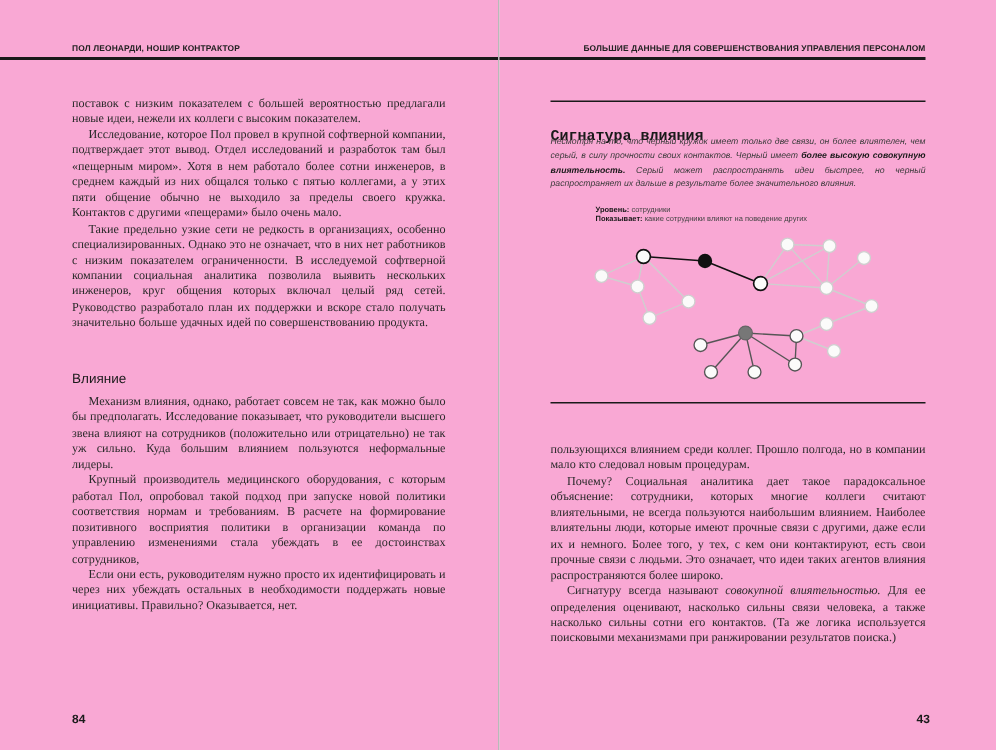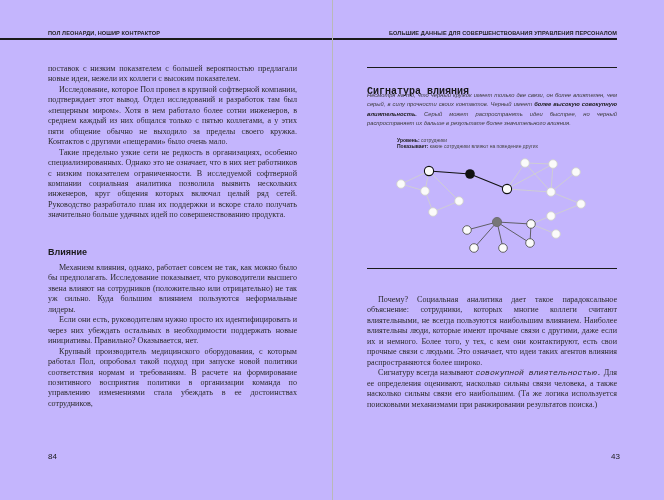--- a/index.html
+++ b/index.html
@@ -4,21 +4,21 @@
 <style>
   html, body { margin: 0; padding: 0; }
   body {
     width: 664px; height: 500px; overflow: hidden;
     background: #f3f3f1;
     font-family: "Liberation Serif", "DejaVu Serif", serif;
     color: #222;
     position: relative;
   }
   .page {
-    position: absolute; top: 0; height: 500px; background: #c4b5fd;
+    position: absolute; top: 0; height: 500px; background: #f9a8d4;
   }
   .page.left { left: 0; width: 332px; }
   .page.right { left: 333px; width: 331px; }
   .gutter {
     position: absolute; left: 332px; top: 0; width: 1px; height: 500px; background: #b9b9b9;
   }
   .running-head {
     position: absolute; top: 30px;
     font-family: "Liberation Sans", "DejaVu Sans", sans-serif;
     font-size: 5.6px; font-weight: bold; letter-spacing: 0.1px; color: #222;
@@ -35,26 +35,26 @@
     position: absolute; font-size: 8.1px; line-height: 10.45px; text-align: justify;
     color: #2a2a2a;
   }
   .left .text-block { left: 48px; width: 249px; }
   .right .text-block { left: 34px; width: 250px; }
   .text-block p { margin: 0; text-indent: 0; }
   .text-block p.ind { text-indent: 11px; }
   .section-heading {
     position: absolute; left: 48px; top: 247px;
     font-family: "Liberation Sans", "DejaVu Sans", sans-serif;
-    font-size: 9px; font-weight: bold; color: #1a1a1a;
+    font-size: 9px; font-weight: normal; color: #1a1a1a;
   }
   .folio {
-    position: absolute; top: 452px;
+    position: absolute; top: 475px;
     font-family: "Liberation Sans", "DejaVu Sans", sans-serif;
-    font-size: 8px; font-weight: normal; color: #1a1a1a;
+    font-size: 8px; font-weight: bold; color: #1a1a1a;
   }
   .left .folio { left: 48px; }
   .right .folio { left: 278px; }
   .sidebar-rule {
     position: absolute; left: 34px; width: 250px; height: 1px; background: #1a1a1a;
   }
   .sidebar-title {
     position: absolute; left: 34px; top: 86px;
     font-family: Liberation Mono, monospace;
     font-size: 10px; font-weight: bold; color: #1a1a1a;
@@ -66,41 +66,41 @@
     text-align: justify;
   }
   .sidebar-caption b { font-weight: bold; color: #1a1a1a; }
   .legend {
     position: absolute; left: 64px; top: 137px;
     font-family: "Liberation Sans", "DejaVu Sans", sans-serif;
     font-size: 5px; line-height: 6.3px; color: #444; white-space: nowrap;
   }
   .legend b { color: #1a1a1a; }
   .network { position: absolute; left: 0; top: 0; }
-  em.it { font-style: italic; font-family: Liberation Mono, monospace; }
+  em.it { font-style: italic; }
 </style>
 </head>
 <body>
 
 <div class="page left">
   <div class="running-head">ПОЛ ЛЕОНАРДИ, НОШИР КОНТРАКТОР</div>
   <div class="head-rule"></div>
 
   <div class="text-block" style="top:64px;">
     <p>поставок с низким показателем с большей вероятностью предлагали новые идеи, нежели их коллеги с высоким показателем.</p>
     <p class="ind">Исследование, которое Пол провел в крупной софтверной компании, подтверждает этот вывод. Отдел исследований и разработок там был «пещерным миром». Хотя в нем работало более сотни инженеров, в среднем каждый из них общался только с пятью коллегами, а у этих пяти общение обычно не выходило за пределы своего кружка. Контактов с другими «пещерами» было очень мало.</p>
     <p class="ind">Такие предельно узкие сети не редкость в организациях, особенно специализированных. Однако это не означает, что в них нет работников с низким показателем ограниченности. В исследуемой софтверной компании социальная аналитика позволила выявить нескольких инженеров, круг общения которых включал целый ряд сетей. Руководство разработало план их поддержки и вскоре стало получать значительно больше удачных идей по совершенствованию продукта.</p>
   </div>
 
   <div class="section-heading">Влияние</div>
 
   <div class="text-block" style="top:263px;">
     <p class="ind">Механизм влияния, однако, работает совсем не так, как можно было бы предполагать. Исследование показывает, что руководители высшего звена влияют на сотрудников (положительно или отрицательно) не так уж сильно. Куда большим влиянием пользуются неформальные лидеры.</p>
+    <p class="ind">Крупный производитель медицинского оборудования, с которым работал Пол, опробовал такой подход при запуске новой политики соответствия нормам и требованиям. В расчете на формирование позитивного восприятия политики в организации команда по управлению изменениями стала убеждать в ее достоинствах сотрудников,</p>
     <p class="ind">Если они есть, руководителям нужно просто их идентифицировать и через них убеждать остальных в необходимости поддержать новые инициативы. Правильно? Оказывается, нет.</p>
-    <p class="ind">Крупный производитель медицинского оборудования, с которым работал Пол, опробовал такой подход при запуске новой политики соответствия нормам и требованиям. В расчете на формирование позитивного восприятия политики в организации команда по управлению изменениями стала убеждать в ее достоинствах сотрудников,</p>
   </div>
 
   <div class="folio">84</div>
 </div>
 
 <div class="gutter"></div>
 
 <div class="page right">
   <div class="running-head">БОЛЬШИЕ ДАННЫЕ ДЛЯ СОВЕРШЕНСТВОВАНИЯ УПРАВЛЕНИЯ ПЕРСОНАЛОМ</div>
   <div class="head-rule"></div>
@@ -176,18 +176,19 @@
     <g fill="#fbfbfa" stroke="#111" stroke-width="1.1">
       <circle cx="429" cy="171" r="4.6"></circle>
       <circle cx="507" cy="189" r="4.6"></circle>
     </g>
     <circle cx="470" cy="174" r="4.8" fill="#111"></circle>
   </svg>
 
   <div class="sidebar-rule" style="top:268px;"></div>
 
   <div class="text-block" style="top:295px;">
+    <p>пользующихся влиянием среди коллег. Прошло полгода, но в компании мало кто следовал новым процедурам.</p>
     <p class="ind">Почему? Социальная аналитика дает такое парадоксальное объяснение: сотрудники, которых многие коллеги считают влиятельными, не всегда пользуются наибольшим влиянием. Наиболее влиятельны люди, которые имеют прочные связи с другими, даже если их и немного. Более того, у тех, с кем они контактируют, есть свои прочные связи с людьми. Это означает, что идеи таких агентов влияния распространяются более широко.</p>
-    <p class="ind"><span>Сигнатуру всегда называют </span><em class="it">совокупной влиятельностью.</em><span> Для ее определения оценивают, насколько сильны связи человека, а также насколько сильны связи его наибольшим. (Та же логика используется поисковыми механизмами при ранжировании результатов поиска.)</span></p>
+    <p class="ind"><span>Сигнатуру всегда называют </span><em class="it">совокупной влиятельностью.</em><span> Для ее определения оценивают, насколько сильны связи человека, а также насколько сильны сотни его контактов. (Та же логика используется поисковыми механизмами при ранжировании результатов поиска.)</span></p>
   </div>
 
   <div class="folio">43</div>
 </div>
 
 </body></html>

